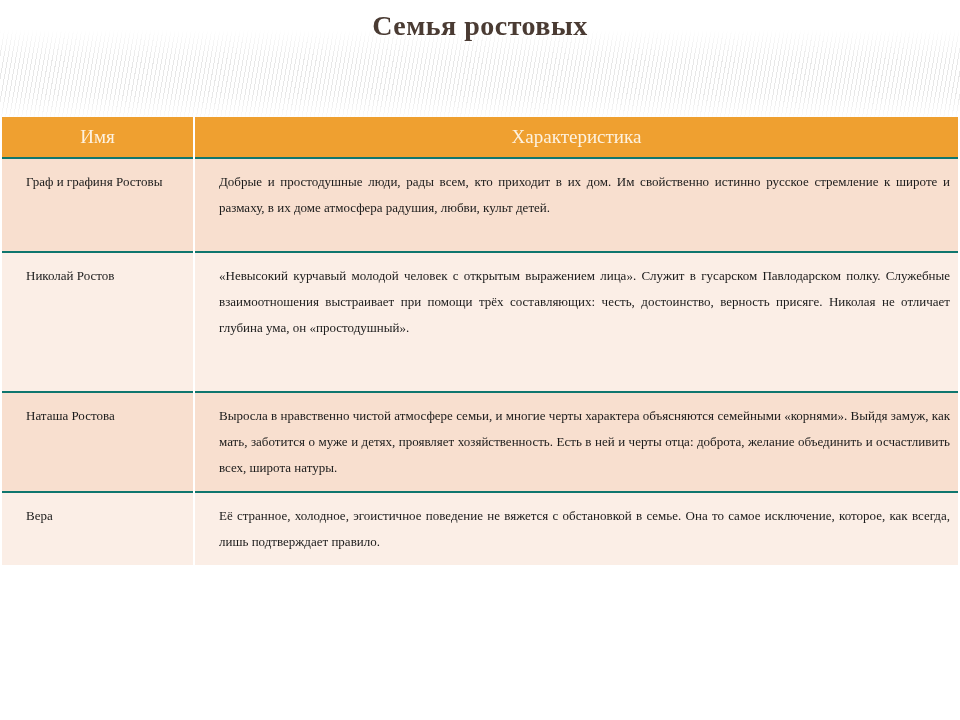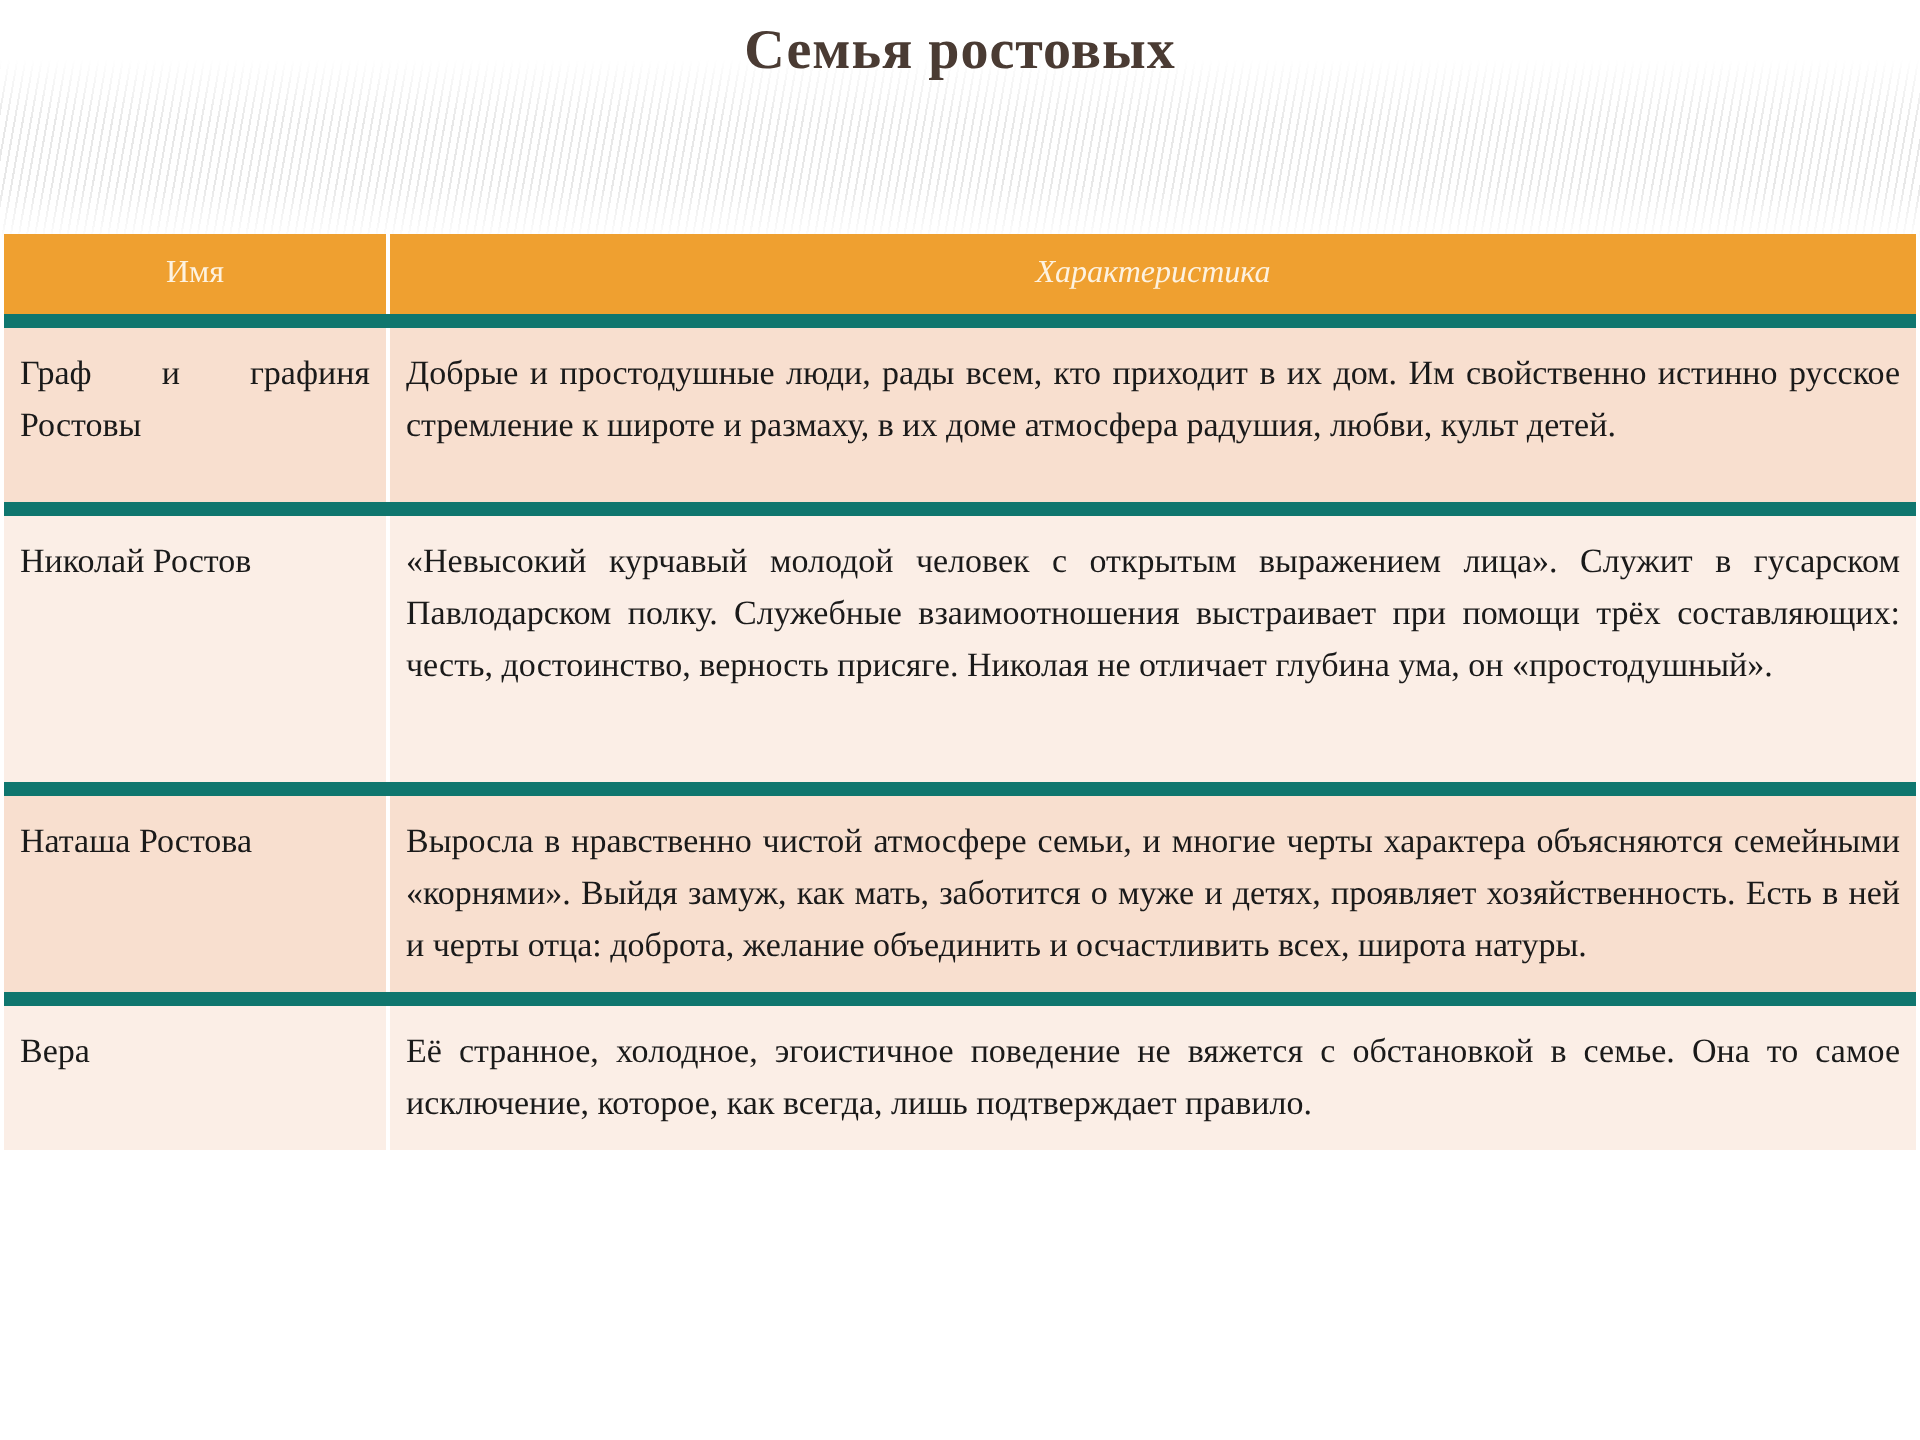--- a/index.html
+++ b/index.html
@@ -21,28 +21,28 @@
     font-size:28px; color:#4a3b33; letter-spacing:0.5px;
   }
   table {
     position:absolute; left:2px; top:117px; width:956px;
     border-collapse:collapse; table-layout:fixed;
   }
   col.c1 { width:192px; }
   col.c2 { width:764px; }
   th {
     background:#efa030; color:#fdf2e0; font-weight:normal;
-    font-size:16px; text-align:center; height:40px; padding:0;
+    font-size:19px; text-align:center; height:40px; padding:0;
     border-right:2px solid #ffffff;
   }
-  th:last-child { border-right:none;font-style:italic; }
+  th:last-child { border-right:none; }
   td {
-    font-size:17px; color:#1a1a1a; vertical-align:top;
-    padding:10px 8px 10px 8px; line-height:26px;
-    border-top:7px solid #0f766e; border-right:2px solid #ffffff;
+    font-size:13px; color:#1a1a1a; vertical-align:top;
+    padding:10px 8px 10px 24px; line-height:26px;
+    border-top:2px solid #0f766e; border-right:2px solid #ffffff;
   }
   td:last-child { border-right:none;margin-left:10px; }
   td.desc { text-align:justify; }
   td.name { text-align:justify; }
   tr.odd td { background:#f8dfcf; }
   tr.even td { background:#fbeee6; }
 </style>
 </head>
 <body>
 

